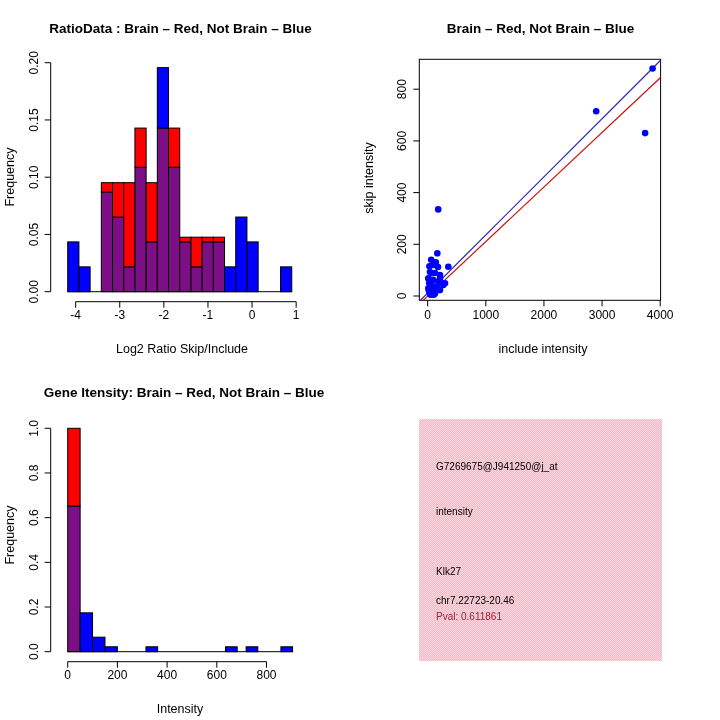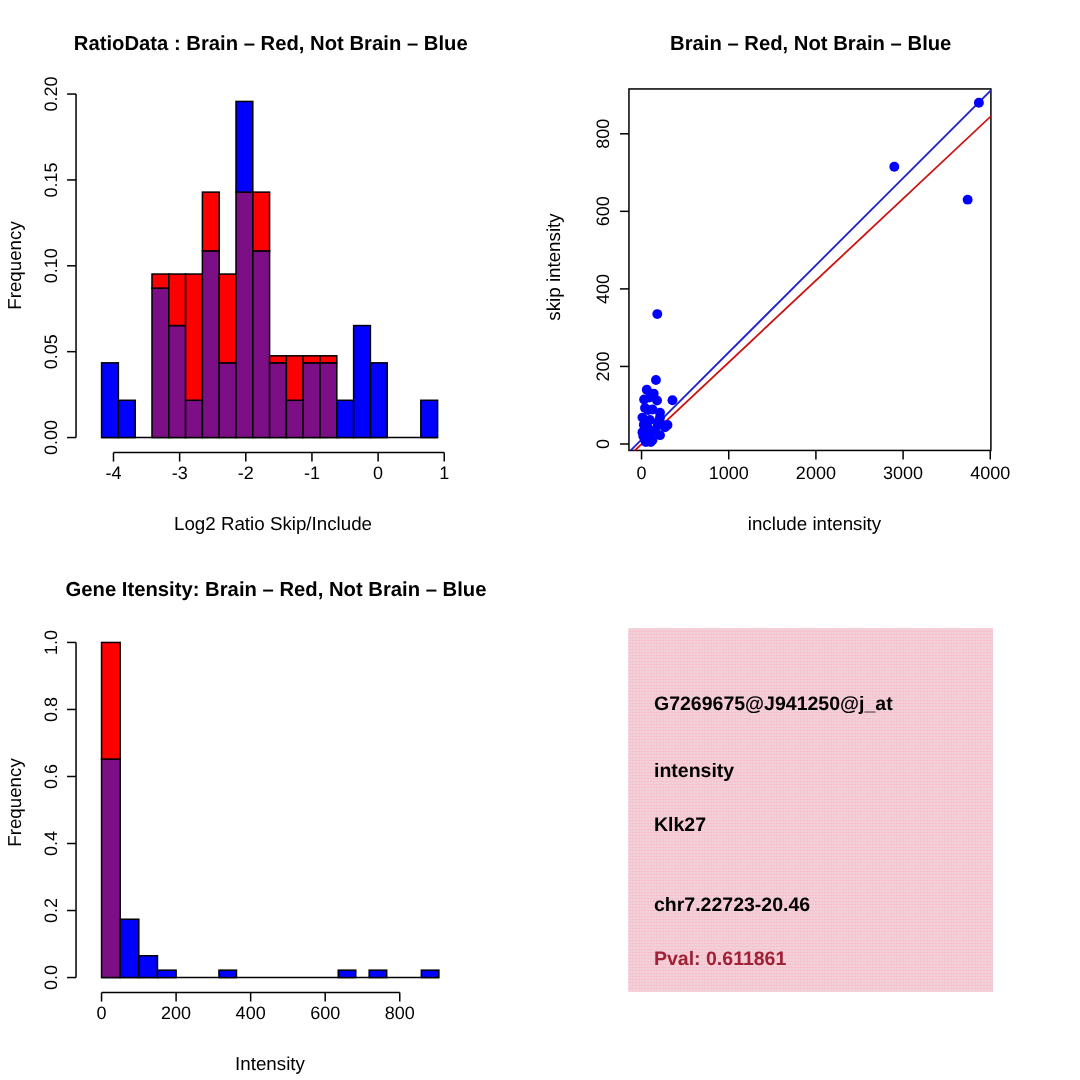--- a/index.html
+++ b/index.html
@@ -6,21 +6,21 @@
   .page{position:relative;width:720px;height:720px;background:#ffffff;overflow:hidden;
         font-family:"Liberation Sans","DejaVu Sans",sans-serif;text-align:right;}
   svg.panel{position:absolute;overflow:visible;}
   svg text{fill:#000;font-family:"Liberation Sans","DejaVu Sans",sans-serif;}
   .title{font-weight:bold;font-size:13.5px;text-anchor:middle;}
   .axis-label{font-size:12.5px;text-anchor:middle;}
   .info-box{position:absolute;left:419px;top:419px;width:243px;height:242px;
     background-color:#f4c2ce;
     background-image:conic-gradient(#ffb4c3 25%,#ebdde2 0 50%,#ffb4c3 0 75%,#ebdde2 0);
     background-size:2px 2px;}
-  .info-line{position:absolute;left:17px;font-size:13px;color:#000;white-space:pre;font-weight:bold;}
+  .info-line{position:absolute;left:17px;font-size:10px;color:#000;white-space:pre;}
 </style>
 </head>
 <body>
 
 <div class="page">
 
   <svg class="panel" id="svg-ratio" style="left:0;top:0" width="360" height="360">
     <text class="title" x="180.5" y="33">RatioData : Brain – Red, Not Brain – Blue</text>
     <text class="axis-label" x="14" y="177" transform="rotate(-90 14 177)">Frequency</text>
     <text class="axis-label" x="182" y="353">Log2 Ratio Skip/Include</text>
@@ -191,18 +191,18 @@
         <line x1="216.8" x2="216.8" y1="301.7" y2="307.7" stroke="#000"></line>
         <text x="216.8" y="319.2" text-anchor="middle" font-size="12">600</text>
         <line x1="266.5" x2="266.5" y1="301.7" y2="307.7" stroke="#000"></line>
         <text x="266.5" y="319.2" text-anchor="middle" font-size="12">800</text>
       </g>
   </svg>
 
   <div class="info-box">
     <div class="info-line" style="top:42px">G7269675@J941250@j_at</div>
     <div class="info-line" style="top:87px">intensity</div>
-    <div class="info-line" style="top:123px">Klk27</div>
+    <div class="info-line" style="top:147px">Klk27</div>
     <div class="info-line" style="top:176px">chr7.22723-20.46</div>
-    <div class="info-line" style="top: 212px; color: rgb(158, 33, 54);">Pval: 0.611861</div>
+    <div class="info-line" style="top: 192px; color: rgb(158, 33, 54);">Pval: 0.611861</div>
   </div>
 
 </div>
 
 </body></html>

